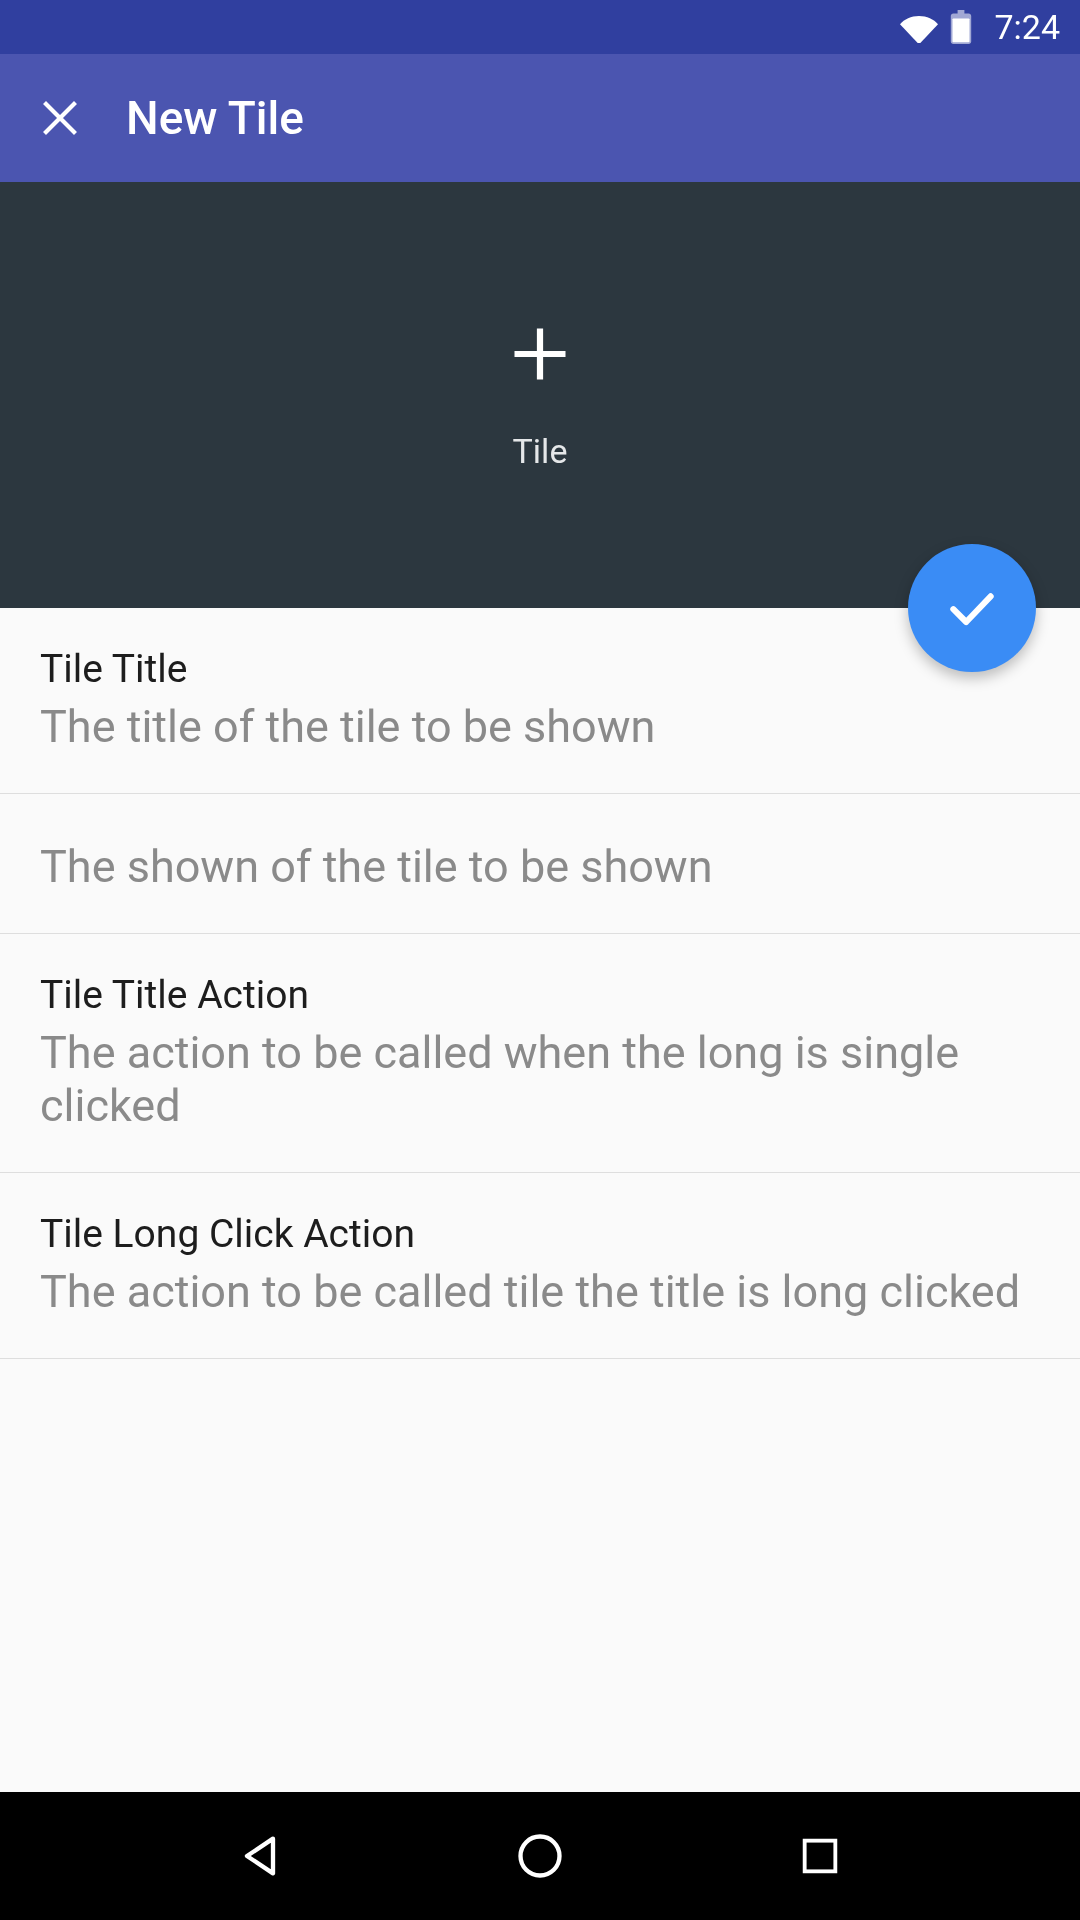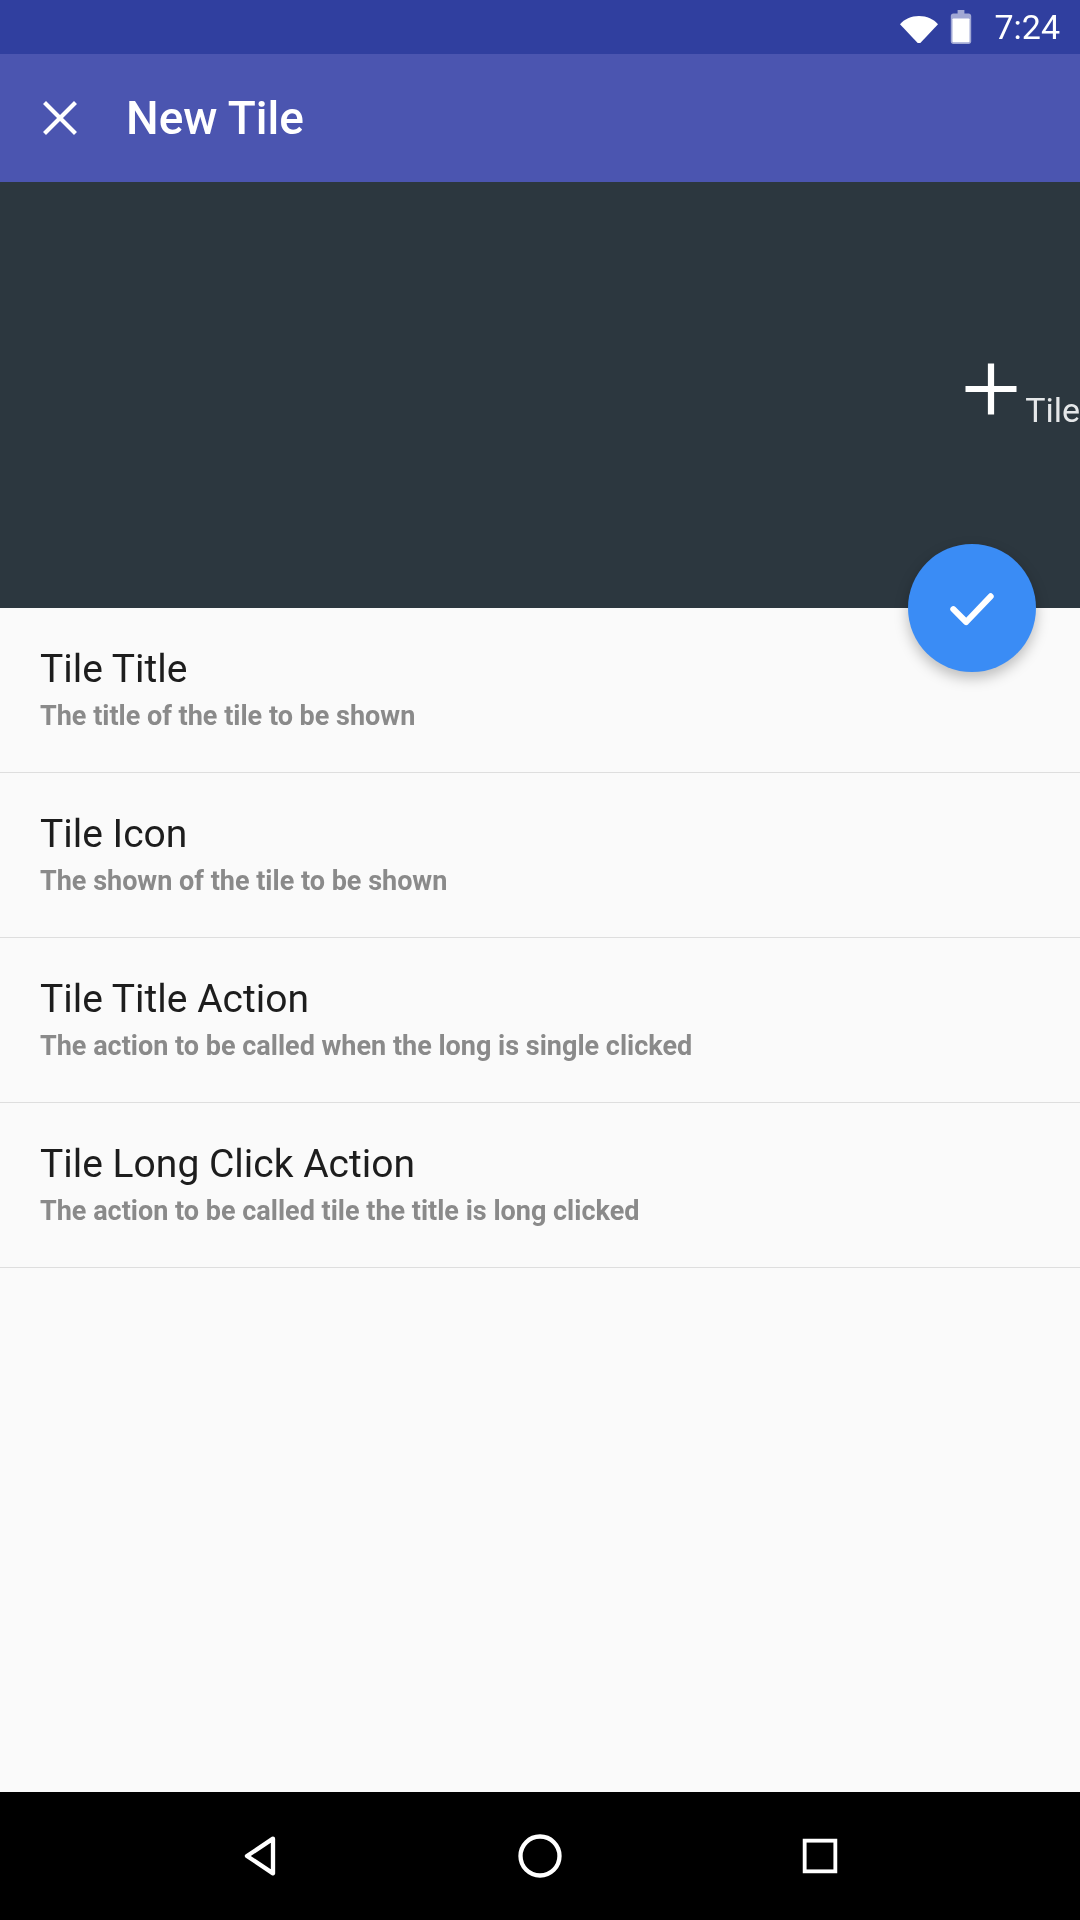--- a/index.html
+++ b/index.html
@@ -44,23 +44,23 @@
     cursor: pointer;
   }
   .app-bar .title {
     font-size: 46px;
     font-weight: 500;
   }
   .preview-area {
     height: 426px;
     background: #2c373f;
     display: flex;
-    flex-direction: row;
-    align-items: center;
-    justify-content: flex-end;
+    flex-direction: column;
+    align-items: center;
+    justify-content: center;
     color: #fff;
     position: relative;
   }
   .preview-area .plus {
     font-size: 80px;
     line-height: 1;
     font-weight: 300;
   }
   .preview-area .tile-label {
     font-size: 34px;
@@ -89,24 +89,24 @@
     padding: 38px 20px 40px 40px;
     border-bottom: 1px solid #dedede;
     cursor: pointer;
   }
   .list-item .item-title {
     font-size: 39px;
     color: #1d1d1d;
     font-weight: 400;
   }
   .list-item .item-subtitle {
-    font-size: 27px;
+    font-size: 45px;
     color: #8a8a8a;
     margin-top: 8px;
-    font-weight: 700;
+    font-weight: 400;
   }
   .nav-bar {
     position: absolute;
     bottom: 0;
     left: 0;
     width: 100%;
     height: 128px;
     background: #000;
     display: flex;
     align-items: center;
@@ -163,21 +163,20 @@
     <path d="M4 12.5 L9.5 18 L20 7" stroke="#fff" stroke-width="2.6" fill="none" stroke-linecap="round" stroke-linejoin="round"></path>
   </svg>
 </div>
 
 <div class="list">
   <div class="list-item">
     <div class="item-title">Tile Title</div>
     <div class="item-subtitle">The title of the tile to be shown</div>
   </div>
   <div class="list-item">
-    <div class="item-title">Tile Icon</div>
     <div class="item-subtitle">The shown of the tile to be shown</div>
   </div>
   <div class="list-item">
     <div class="item-title">Tile Title Action</div>
     <div class="item-subtitle">The action to be called when the long is single clicked</div>
   </div>
   <div class="list-item">
     <div class="item-title">Tile Long Click Action</div>
     <div class="item-subtitle">The action to be called tile the title is long clicked</div>
   </div>

